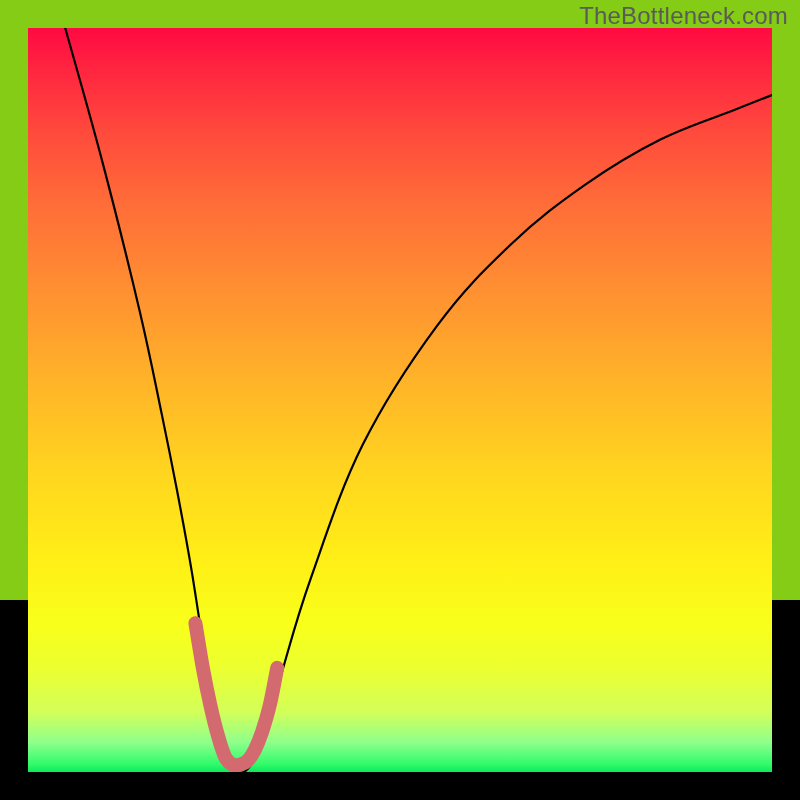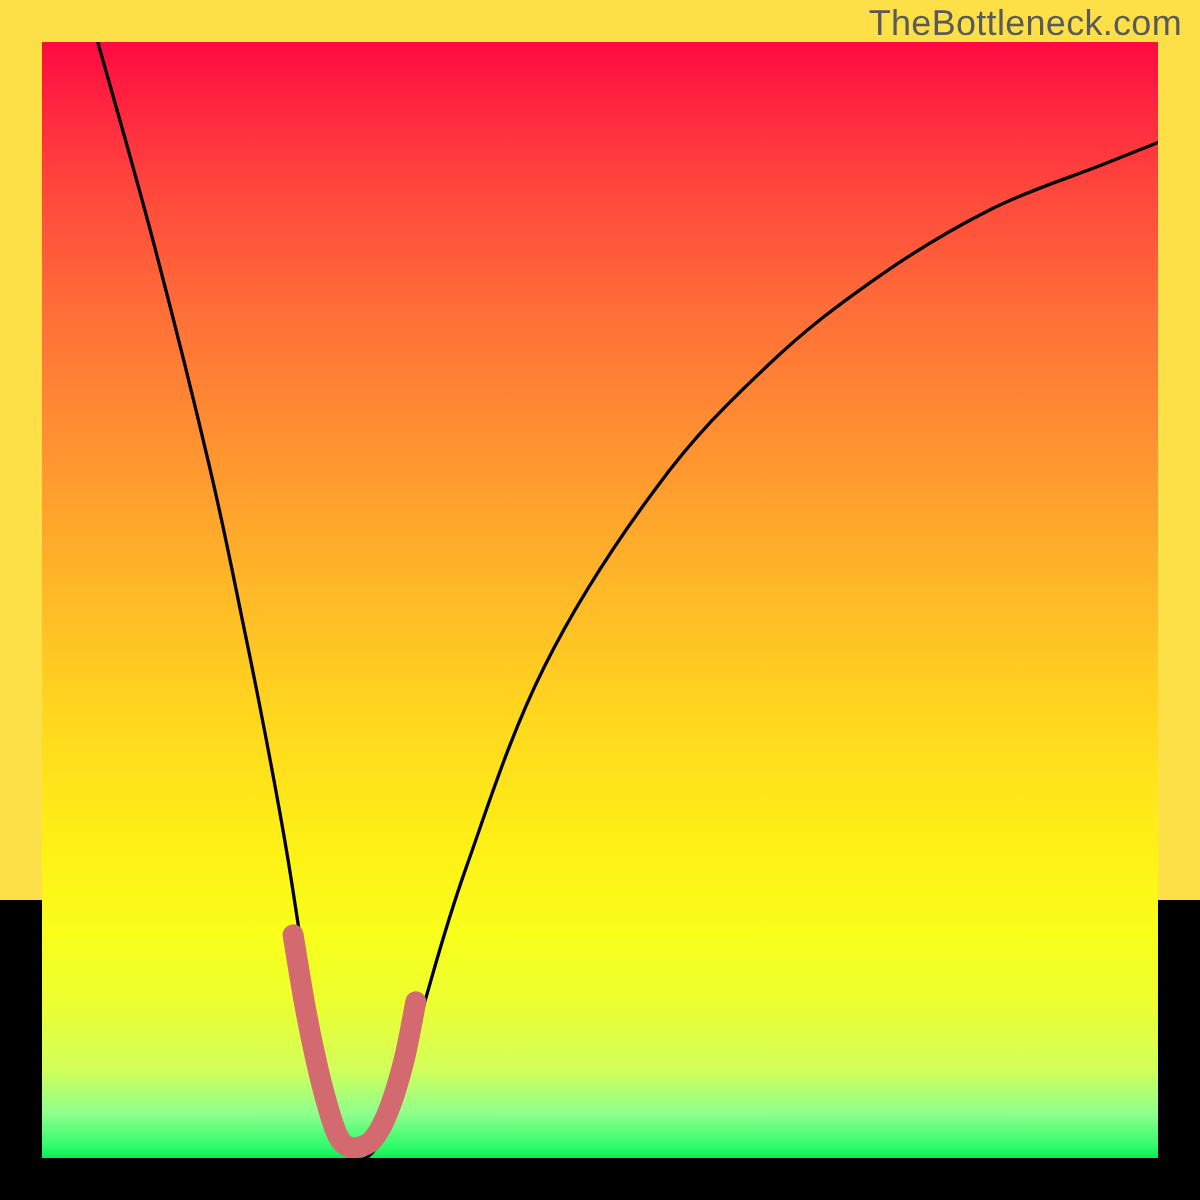--- a/index.html
+++ b/index.html
@@ -9,21 +9,21 @@
     height: 800px;
     background: #000;
     overflow: hidden;
   }
   .frame {
     position: absolute;
     left: 0;
     top: 0;
     width: 800px;
     height: 600px;
-    background: #fde047;
+    background: #84cc16;
   }
   .plot {
     position: absolute;
     left: 28px;
     top: 28px;
     width: 744px;
     height: 744px;
     background: linear-gradient(to bottom,
       #ff0a42 0%,
       #ff2740 6%,

